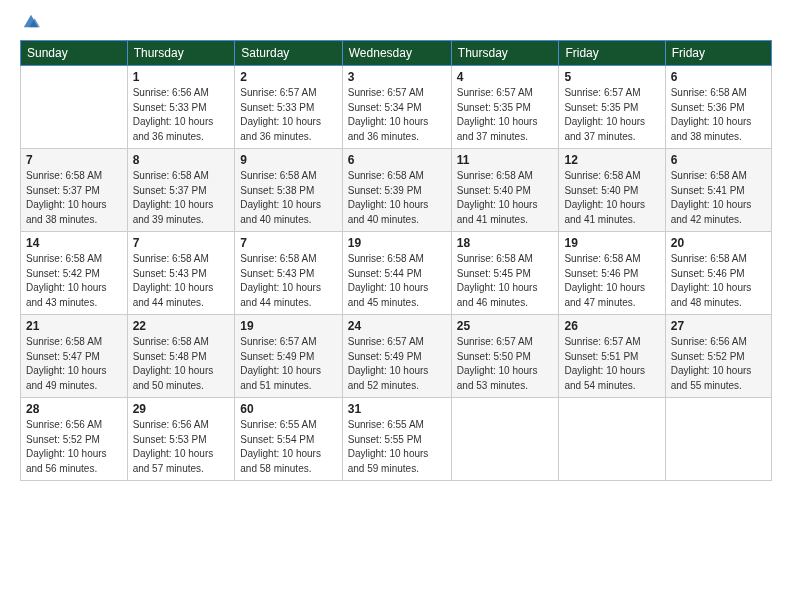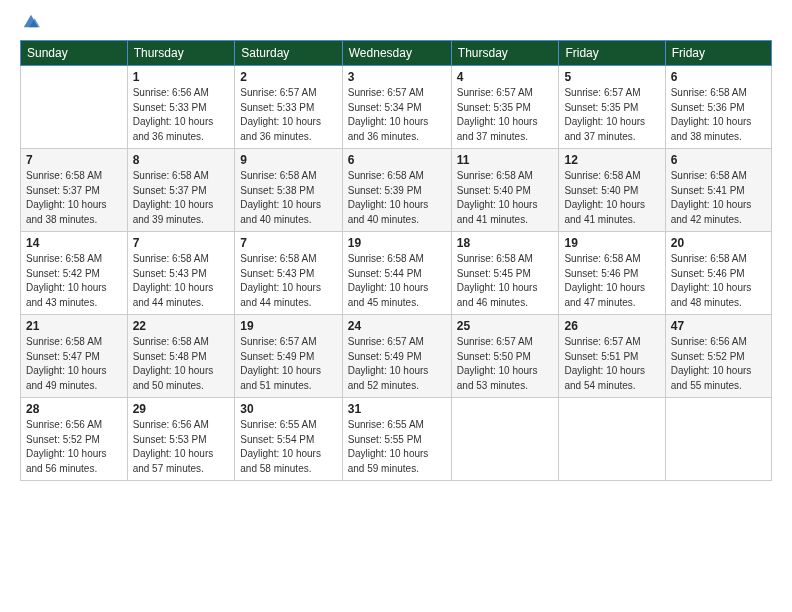--- a/index.html
+++ b/index.html
@@ -230,35 +230,35 @@
           </td>
           <td>
             <span class="day-num">25</span>
             <div class="day-info">Sunrise: 6:57 AM<br>Sunset: 5:50 PM<br>Daylight: 10 hours<br>and 53 minutes.</div>
           </td>
           <td>
             <span class="day-num">26</span>
             <div class="day-info">Sunrise: 6:57 AM<br>Sunset: 5:51 PM<br>Daylight: 10 hours<br>and 54 minutes.</div>
           </td>
           <td>
-            <span class="day-num">47</span>
+            <span class="day-num">27</span>
             <div class="day-info">Sunrise: 6:56 AM<br>Sunset: 5:52 PM<br>Daylight: 10 hours<br>and 55 minutes.</div>
           </td>
         </tr>
         <tr>
           <td>
             <span class="day-num">28</span>
             <div class="day-info">Sunrise: 6:56 AM<br>Sunset: 5:52 PM<br>Daylight: 10 hours<br>and 56 minutes.</div>
           </td>
           <td>
             <span class="day-num">29</span>
             <div class="day-info">Sunrise: 6:56 AM<br>Sunset: 5:53 PM<br>Daylight: 10 hours<br>and 57 minutes.</div>
           </td>
           <td>
-            <span class="day-num">30</span>
+            <span class="day-num">60</span>
             <div class="day-info">Sunrise: 6:55 AM<br>Sunset: 5:54 PM<br>Daylight: 10 hours<br>and 58 minutes.</div>
           </td>
           <td>
             <span class="day-num">31</span>
             <div class="day-info">Sunrise: 6:55 AM<br>Sunset: 5:55 PM<br>Daylight: 10 hours<br>and 59 minutes.</div>
           </td>
           <td class="empty-cell"></td>
           <td class="empty-cell"></td>
           <td class="empty-cell"></td>
         </tr>

